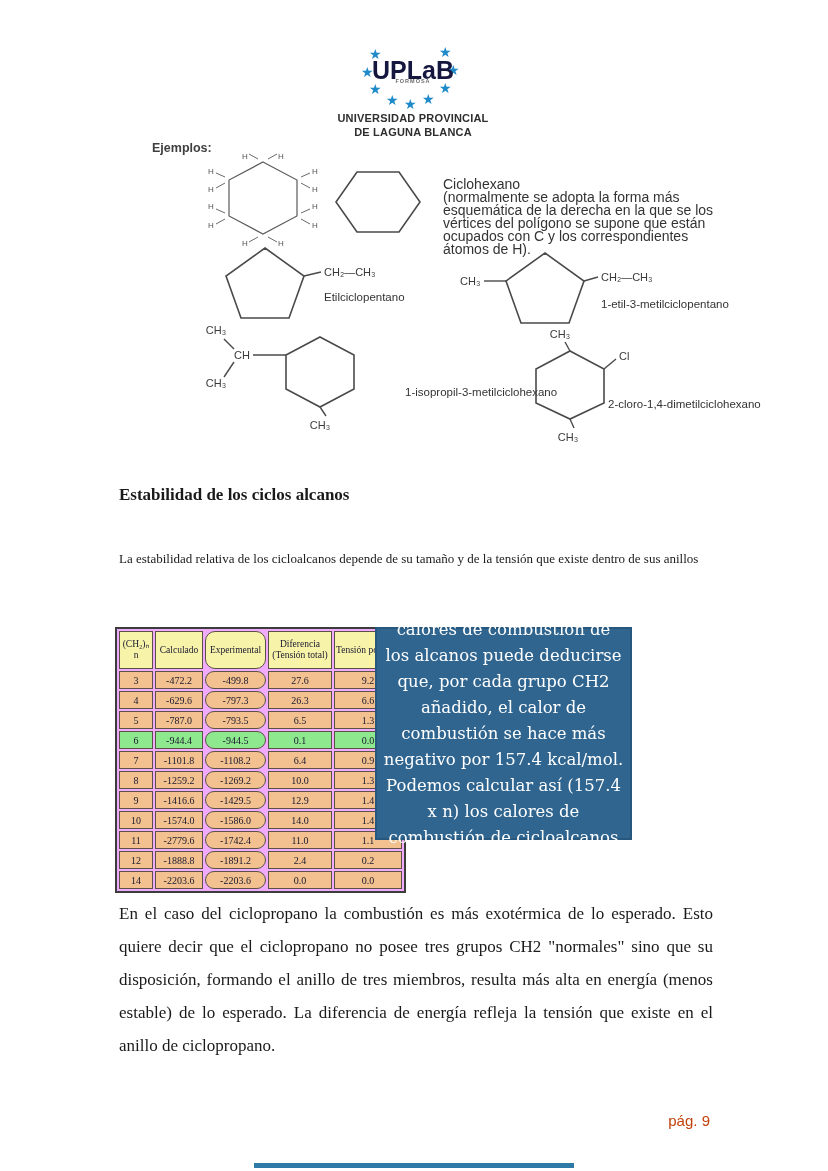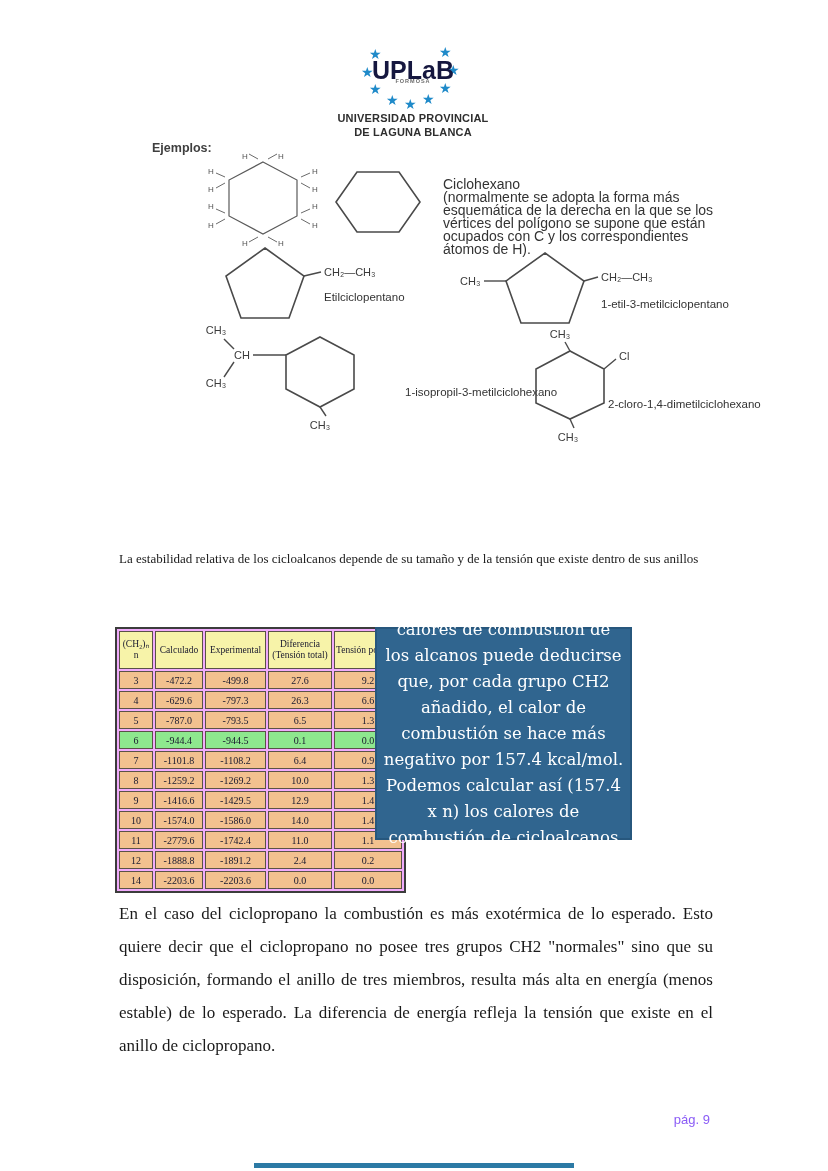--- a/index.html
+++ b/index.html
@@ -44,33 +44,33 @@
   
   #tbl-wrap{left:115px;top:627px;}
   table{border-collapse:separate;border-spacing:2px;background:#f0abfc;border:2px solid #3c3c3c;}
   th,td{border:1px solid #5a5247;text-align:center;vertical-align:middle;
       font-family:"Liberation Serif",serif;color:#18182e;}
   th{background:#f7f3a9;font-size:9.5px;font-weight:normal;white-space:pre-line;height:36px;padding:0 1px;line-height:11px;}
   td{background:#f2c18f;font-size:10px;height:16px;padding:0;}
   tr.hl td{background:#8ee88e;}
   th:nth-child(1),td:nth-child(1){width:30px;}
   th:nth-child(2),td:nth-child(2){width:44px;margin-top:40px;}
-  th:nth-child(3),td:nth-child(3){width:57px;}
+  th:nth-child(3),td:nth-child(3){width:57px;border-radius:10px;}
   th:nth-child(4),td:nth-child(4){width:60px;}
   th:nth-child(5),td:nth-child(5){width:64px;}
 
   
   #callout{left:375px;top:627px;width:257px;height:213px;background:#30658f;border:2px solid #27577d;
       box-sizing:border-box;display:flex;align-items:center;justify-content:center;padding:4px 6px;}
   #callout-text{font-family:"DejaVu Serif",serif;font-size:16.5px;line-height:26px;
       color:#ffffff;text-align:center;}
 
   
   #page-num{right:118px;top:1112px;font-family:"Liberation Sans",sans-serif;
-      font-size:13px;color:#8b5cf6;}
+      font-size:15px;color:#c2410c;}
   #footer-bar{left:50%;transform:translateX(-50%);top:1163px;width:320px;height:5px;background:#2c7aa5;}
 </style>
 </head>
 <body>
 
 <div id="page">
 
   <div class="abs" id="logo">
     <span class="star" style="left:19px;top:3px;">★</span>
     <span class="star" style="left:89px;top:1px;">★</span>
@@ -152,20 +152,21 @@
       <text class="gform" x="479" y="210">Cl</text>
       <line class="bond" x1="430" y1="269" x2="434" y2="278"></line>
       <text class="gform" x="428" y="291" text-anchor="middle">CH₃</text>
       <text class="slabel" x="468" y="258">2-cloro-1,4-dimetilciclohexano</text>
     </svg>
   </div>
 
   <div class="abs" id="ciclohexano-title">Ciclohexano</div>
   <div class="abs" id="ciclohexano-note">(normalmente se adopta la forma más esquemática de la derecha en la que se los vértices del polígono se supone que están ocupados con C y los correspondientes átomos de H).</div>
 
+  <div class="abs" id="heading">Estabilidad de los ciclos alcanos</div>
   <div class="abs" id="intro">La estabilidad relativa de los cicloalcanos depende de su tamaño y de la tensión que existe dentro de sus anillos</div>
 
   <div class="abs" id="tbl-wrap">
     <table>
       <thead>
           <tr id="tbl-head-row">
             <th>(CH₂)ₙ
 n</th>
             <th>Calculado</th>
             <th>Experimental</th>

